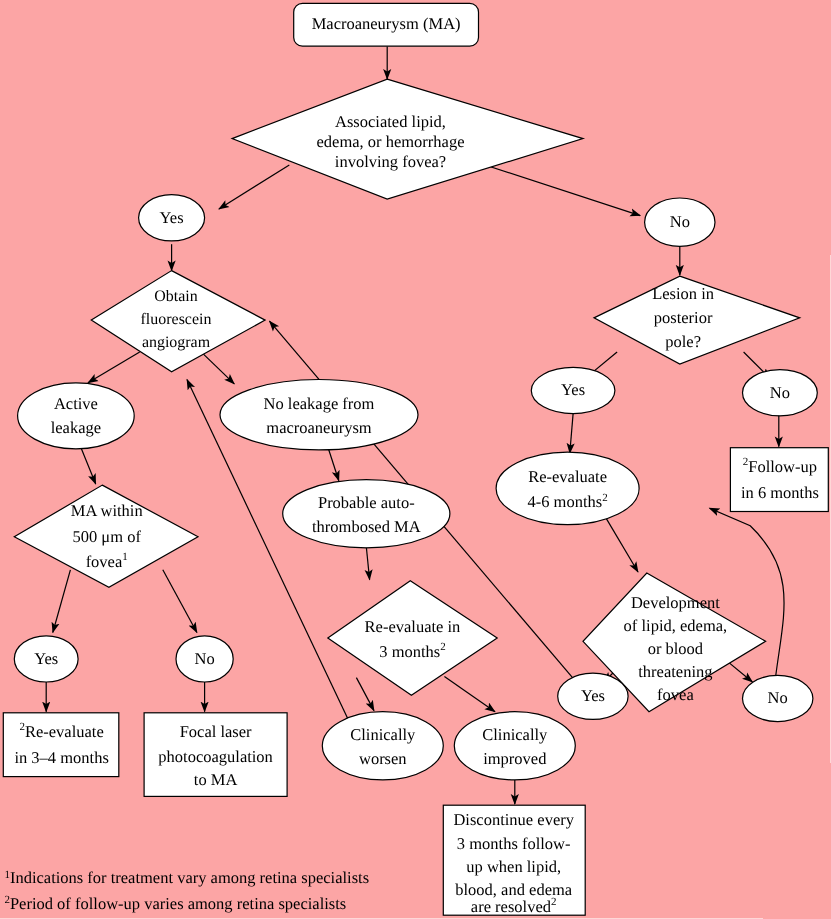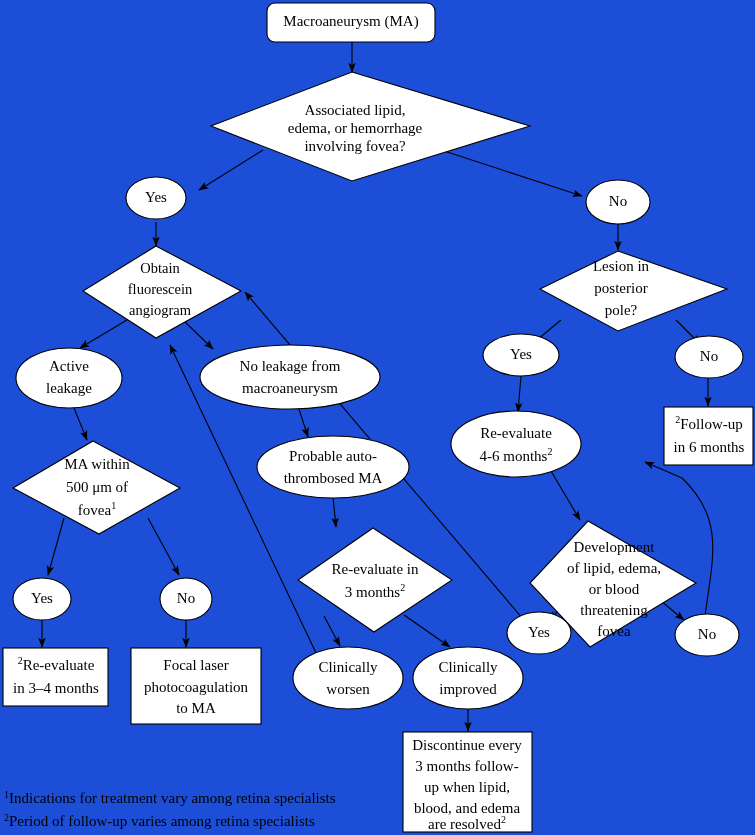--- a/index.html
+++ b/index.html
@@ -7,21 +7,21 @@
     padding: 0;
     background: #ffffff;
   }
   body {
     font-family: "Liberation Serif", "DejaVu Serif", serif;
   }
   #chart-root {
     position: relative;
     width: 755px;
     height: 835px;
-    background: #1d4ed8;
+    background: #fca5a5;
     overflow: hidden;
   }
   svg.flow {
     display: block;
     width: 755px;
     height: 835px;
   }
   .shape {
     fill: #ffffff;
     stroke: #000000;

